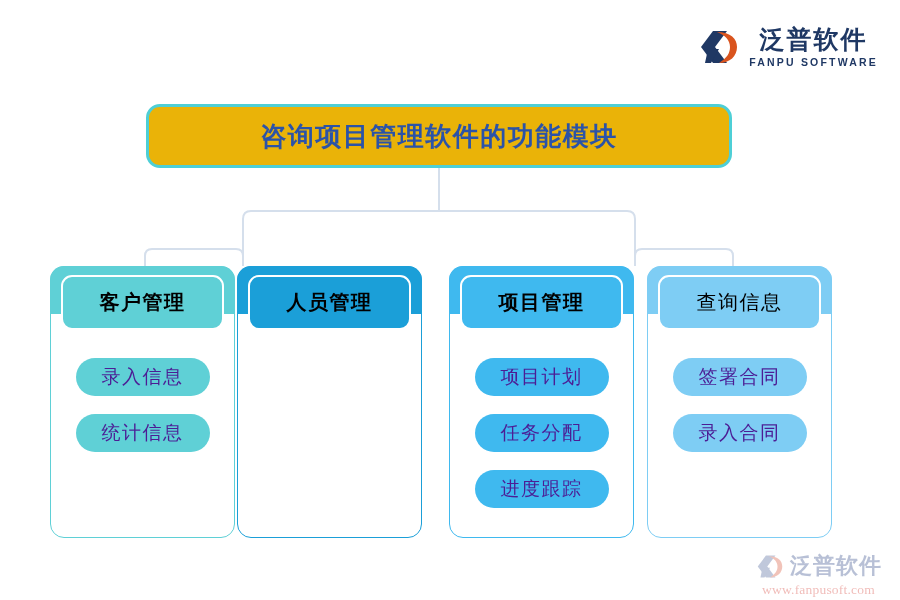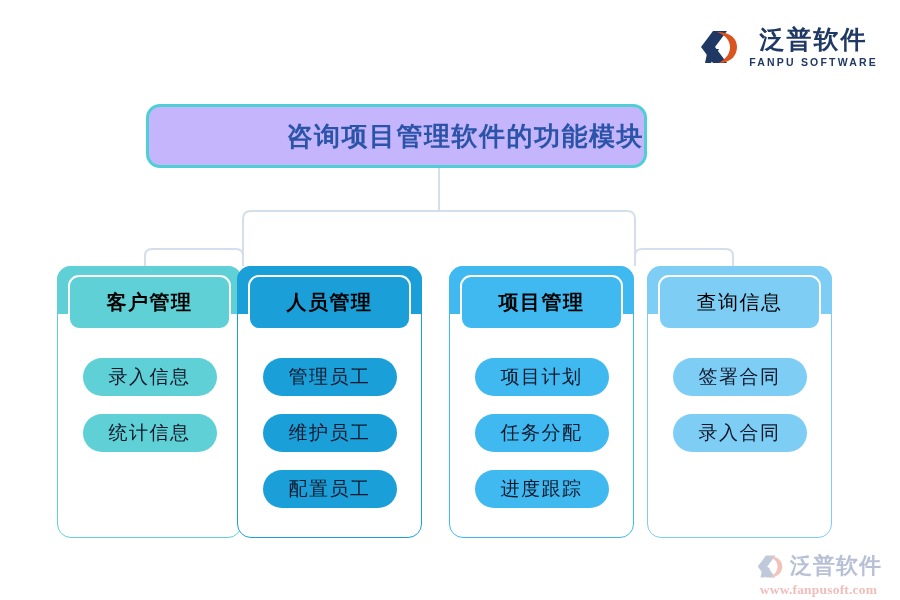--- a/index.html
+++ b/index.html
@@ -83,37 +83,37 @@
     color: #8d9bbd;
     letter-spacing: 1px;
     font-family: "DejaVu Sans", "Liberation Sans", sans-serif;
   }
   .wm-url {
     font-size: 13.5px;
     color: #e8948f;
     letter-spacing: 0.2px;
     margin-top: 1px;
     font-family: "Liberation Serif", serif;
-    font-weight: bold;
+    font-weight: normal;
   }
 
   
   .title-box {
     position: absolute;
     left: 146px;
     top: 96px;
-    width: 501px;
+    width: 586px;
     height: 64px;
     box-sizing: border-box;
     border: 3px solid #4ecfd6;
     border-radius: 14px;
-    background: #c4b5fd;
-    display: flex;
-    align-items: center;
-    justify-content: flex-end;
+    background: #eab308;
+    display: flex;
+    align-items: center;
+    justify-content: center;
   }
   .title-text {
     font-size: 26px;
     font-weight: bold;
     color: #2b53a8;
     letter-spacing: 1.5px;
     font-family: "DejaVu Sans", "Liberation Sans", sans-serif;
   }
 
   
@@ -189,21 +189,21 @@
     height: 38px;
     box-sizing: border-box;
     background: var(--c-main);
     border-radius: 19px;
     display: flex;
     align-items: center;
     justify-content: center;
   }
   .pill-text {
     font-size: 19px;
-    color: #0f172a;
+    color: #4c1d95;
     letter-spacing: 1.5px;
     font-family: "DejaVu Sans", "Liberation Sans", sans-serif;
   }
 </style>
 </head>
 <body>
 
 <div id="canvas">
 
   <div class="brand-logo">
@@ -228,52 +228,41 @@
       <path d="M439 160 L439 203"></path>
 
       <path d="M243 250 L243 211 Q243 203 251 203 L627 203 Q635 203 635 211 L635 250"></path>
 
       <path d="M145 258 L145 248 Q145 241 152 241 L236 241 Q243 241 243 248 L243 258"></path>
 
       <path d="M635 258 L635 248 Q635 241 642 241 L726 241 Q733 241 733 248 L733 258"></path>
     </g>
   </svg>
 
-  <div class="card bold-head" style="left:57px;border-radius:30px; --c-main:#5fd0d6;">
+  <div class="card bold-head" style="left:50px;border-radius:30px; --c-main:#5fd0d6;">
     <div class="card-body"></div>
     <div class="card-band"></div>
     <div class="card-header">
       <span class="card-header-text">客户管理</span>
     </div>
     <div class="card-items">
       <div class="pill">
           <span class="pill-text">录入信息</span>
         </div>
       <div class="pill">
           <span class="pill-text">统计信息</span>
         </div>
     </div>
   </div>
 
   <div class="card bold-head" style="left:237px; --c-main:#1b9fd8;">
     <div class="card-body"></div>
     <div class="card-band"></div>
     <div class="card-header">
       <span class="card-header-text">人员管理</span>
-    </div>
-    <div class="card-items">
-      <div class="pill">
-          <span class="pill-text">管理员工</span>
-        </div>
-      <div class="pill">
-          <span class="pill-text">维护员工</span>
-        </div>
-      <div class="pill">
-          <span class="pill-text">配置员工</span>
-        </div>
     </div>
   </div>
 
   <div class="card bold-head" style="left:449px; --c-main:#3fb9ef;">
     <div class="card-body"></div>
     <div class="card-band"></div>
     <div class="card-header">
       <span class="card-header-text">项目管理</span>
     </div>
     <div class="card-items">

